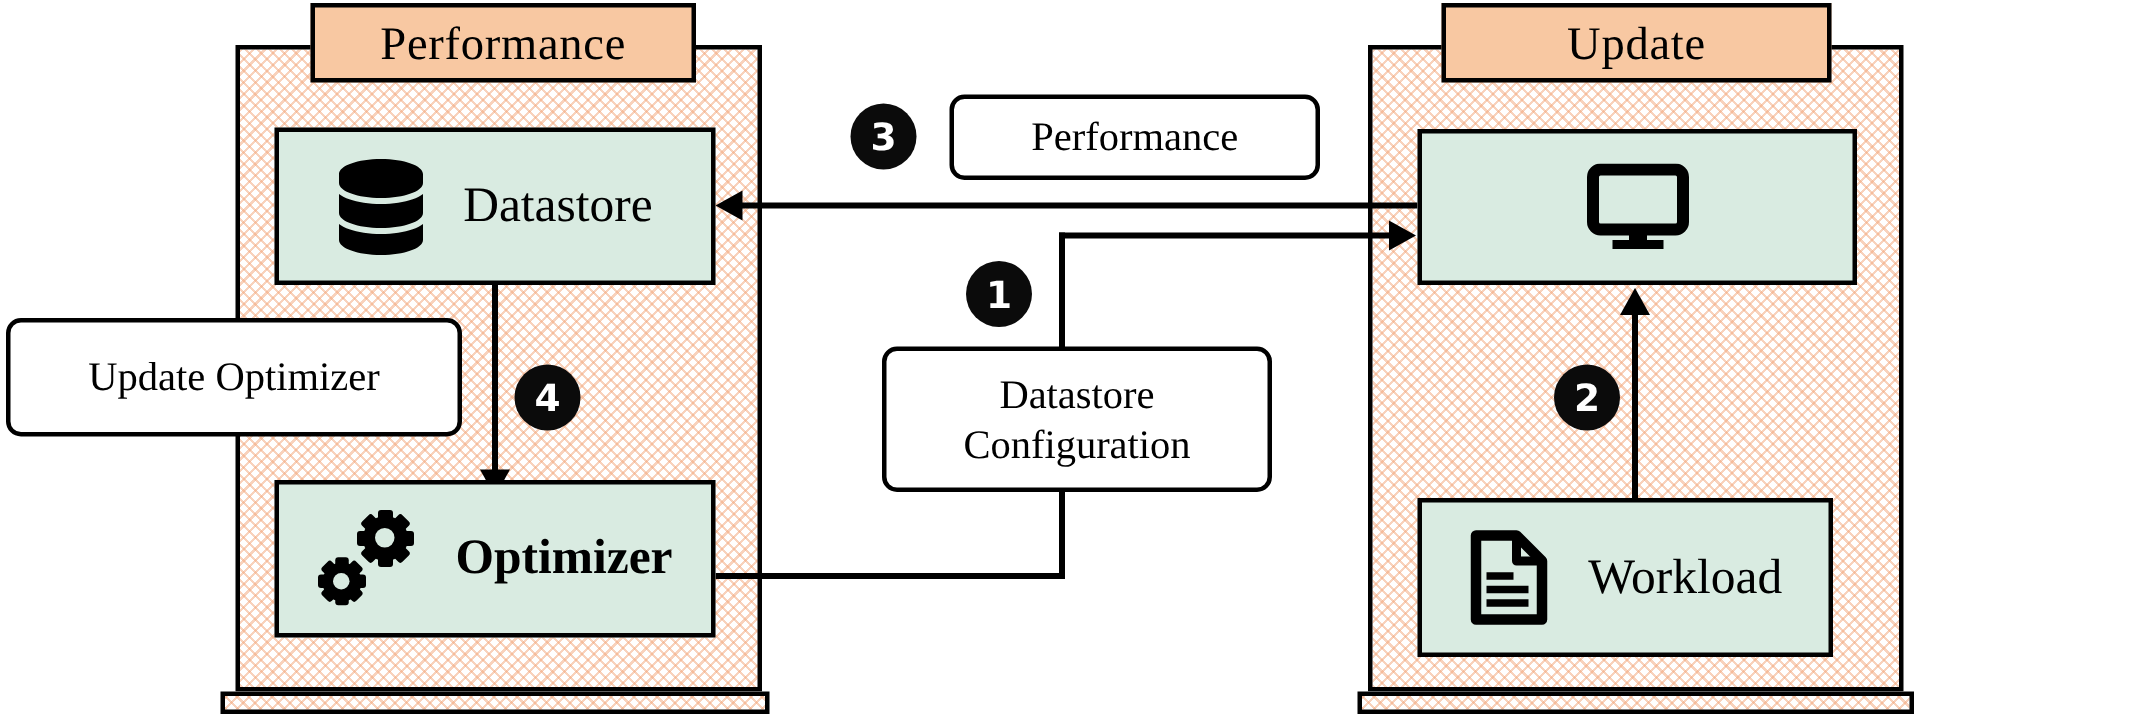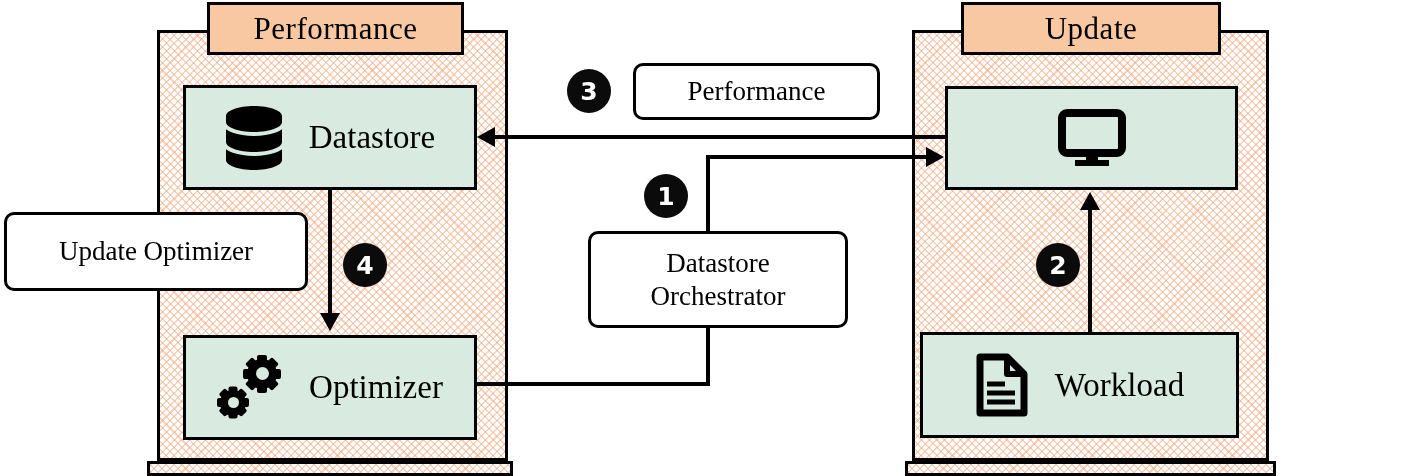--- a/index.html
+++ b/index.html
@@ -75,21 +75,21 @@
 
   <div class="abs node" style="left:183px; top:85px; width:294px; height:105px;">
     <span class="icon-wrap" style="width:58px; height:64px;">
       <svg width="58" height="64" viewBox="0 0 448 512" aria-hidden="true">
         <path fill="#000" d="M448 80v48c0 44.2-100.3 80-224 80S0 172.2 0 128V80C0 35.8 100.3 0 224 0S448 35.8 448 80zM393.2 214.7c20.8-7.4 39.9-16.9 54.8-28.6V288c0 44.2-100.3 80-224 80S0 332.2 0 288V186.1c14.9 11.8 34 21.2 54.8 28.6C99.7 230.7 159.5 240 224 240s124.3-9.3 169.2-25.3zM0 346.1c14.9 11.8 34 21.2 54.8 28.6C99.7 390.7 159.5 400 224 400s124.3-9.3 169.2-25.3c20.8-7.4 39.9-16.9 54.8-28.6V432c0 44.2-100.3 80-224 80S0 476.2 0 432V346.1z"></path>
       </svg>
     </span>
     <span>Datastore</span>
   </div>
 
-  <div class="abs node" style="left:183px; top:335px; width:294px; height:105px;">
+  <div class="abs node" style="left:183px; top:320px; width:294px; height:105px;font-weight:bold;">
     <span class="icon-wrap" style="width:66px; height:66px;">
 
       <span class="gear" style="left:26px; top:0; width:38px; height:38px;">
         <span class="tooth" style="width:38px; height:10px; margin:-5px 0 0 -19px; transform:rotate(0deg);"></span>
         <span class="tooth" style="width:38px; height:10px; margin:-5px 0 0 -19px; transform:rotate(45deg);"></span>
         <span class="tooth" style="width:38px; height:10px; margin:-5px 0 0 -19px; transform:rotate(90deg);"></span>
         <span class="tooth" style="width:38px; height:10px; margin:-5px 0 0 -19px; transform:rotate(135deg);"></span>
         <span class="core" style="inset:4px;"></span>
         <span class="hole" style="width:13px; height:13px; margin:-6.5px 0 0 -6.5px;"></span>
       </span>
@@ -115,21 +115,21 @@
   <div class="abs node" style="left:945px; top:86px; width:293px; height:104px;">
     <span class="icon-wrap" style="width:68px; height:58px;">
       <svg width="68" height="58" viewBox="0 0 68 58" aria-hidden="true">
         <rect x="4" y="4" width="60" height="40" rx="5" fill="none" stroke="#000" stroke-width="8"></rect>
         <rect x="28" y="44" width="12" height="8" fill="#000"></rect>
         <rect x="17" y="51" width="34" height="6" fill="#000"></rect>
       </svg>
     </span>
   </div>
 
-  <div class="abs node" style="left:920px; top:332px; width:319px; height:106px;">
+  <div class="abs node" style="left:945px; top:332px; width:277px; height:106px;">
     <span class="icon-wrap" style="width:54px; height:66px;">
       <svg width="54" height="66" viewBox="0 0 54 66" aria-hidden="true">
         <path d="M5 5 h27 l17 17 v39 h-44 z" fill="none" stroke="#000" stroke-width="7" stroke-linejoin="round"></path>
         <path d="M32 5 v17 h17" fill="none" stroke="#000" stroke-width="6" stroke-linejoin="round"></path>
         <line x1="12" y1="32" x2="30" y2="32" stroke="#000" stroke-width="5"></line>
         <line x1="12" y1="41" x2="40" y2="41" stroke="#000" stroke-width="5"></line>
         <line x1="12" y1="50" x2="40" y2="50" stroke="#000" stroke-width="5"></line>
       </svg>
     </span>
     <span>Workload</span>
@@ -152,21 +152,21 @@
   <div class="abs callout" style="left:4px; top:212px; width:304px; height:79px;text-align:right;">
     <span>Update Optimizer</span>
   </div>
 
   <div class="abs callout" style="left:633px; top:63px; width:247px; height:57px;">
     <span>Performance</span>
   </div>
 
   <div class="abs callout" style="left:588px; top:231px; width:260px; height:97px;">
     <span>Datastore</span>
-    <span>Orchestrator</span>
+    <span>Configuration</span>
   </div>
 
 
   <div class="abs badge" style="left:644px; top:174px;">
     <span>1</span>
   </div>
   <div class="abs badge" style="left:1036px; top:243px;">
     <span>2</span>
   </div>
   <div class="abs badge" style="left:567px; top:69px;">

